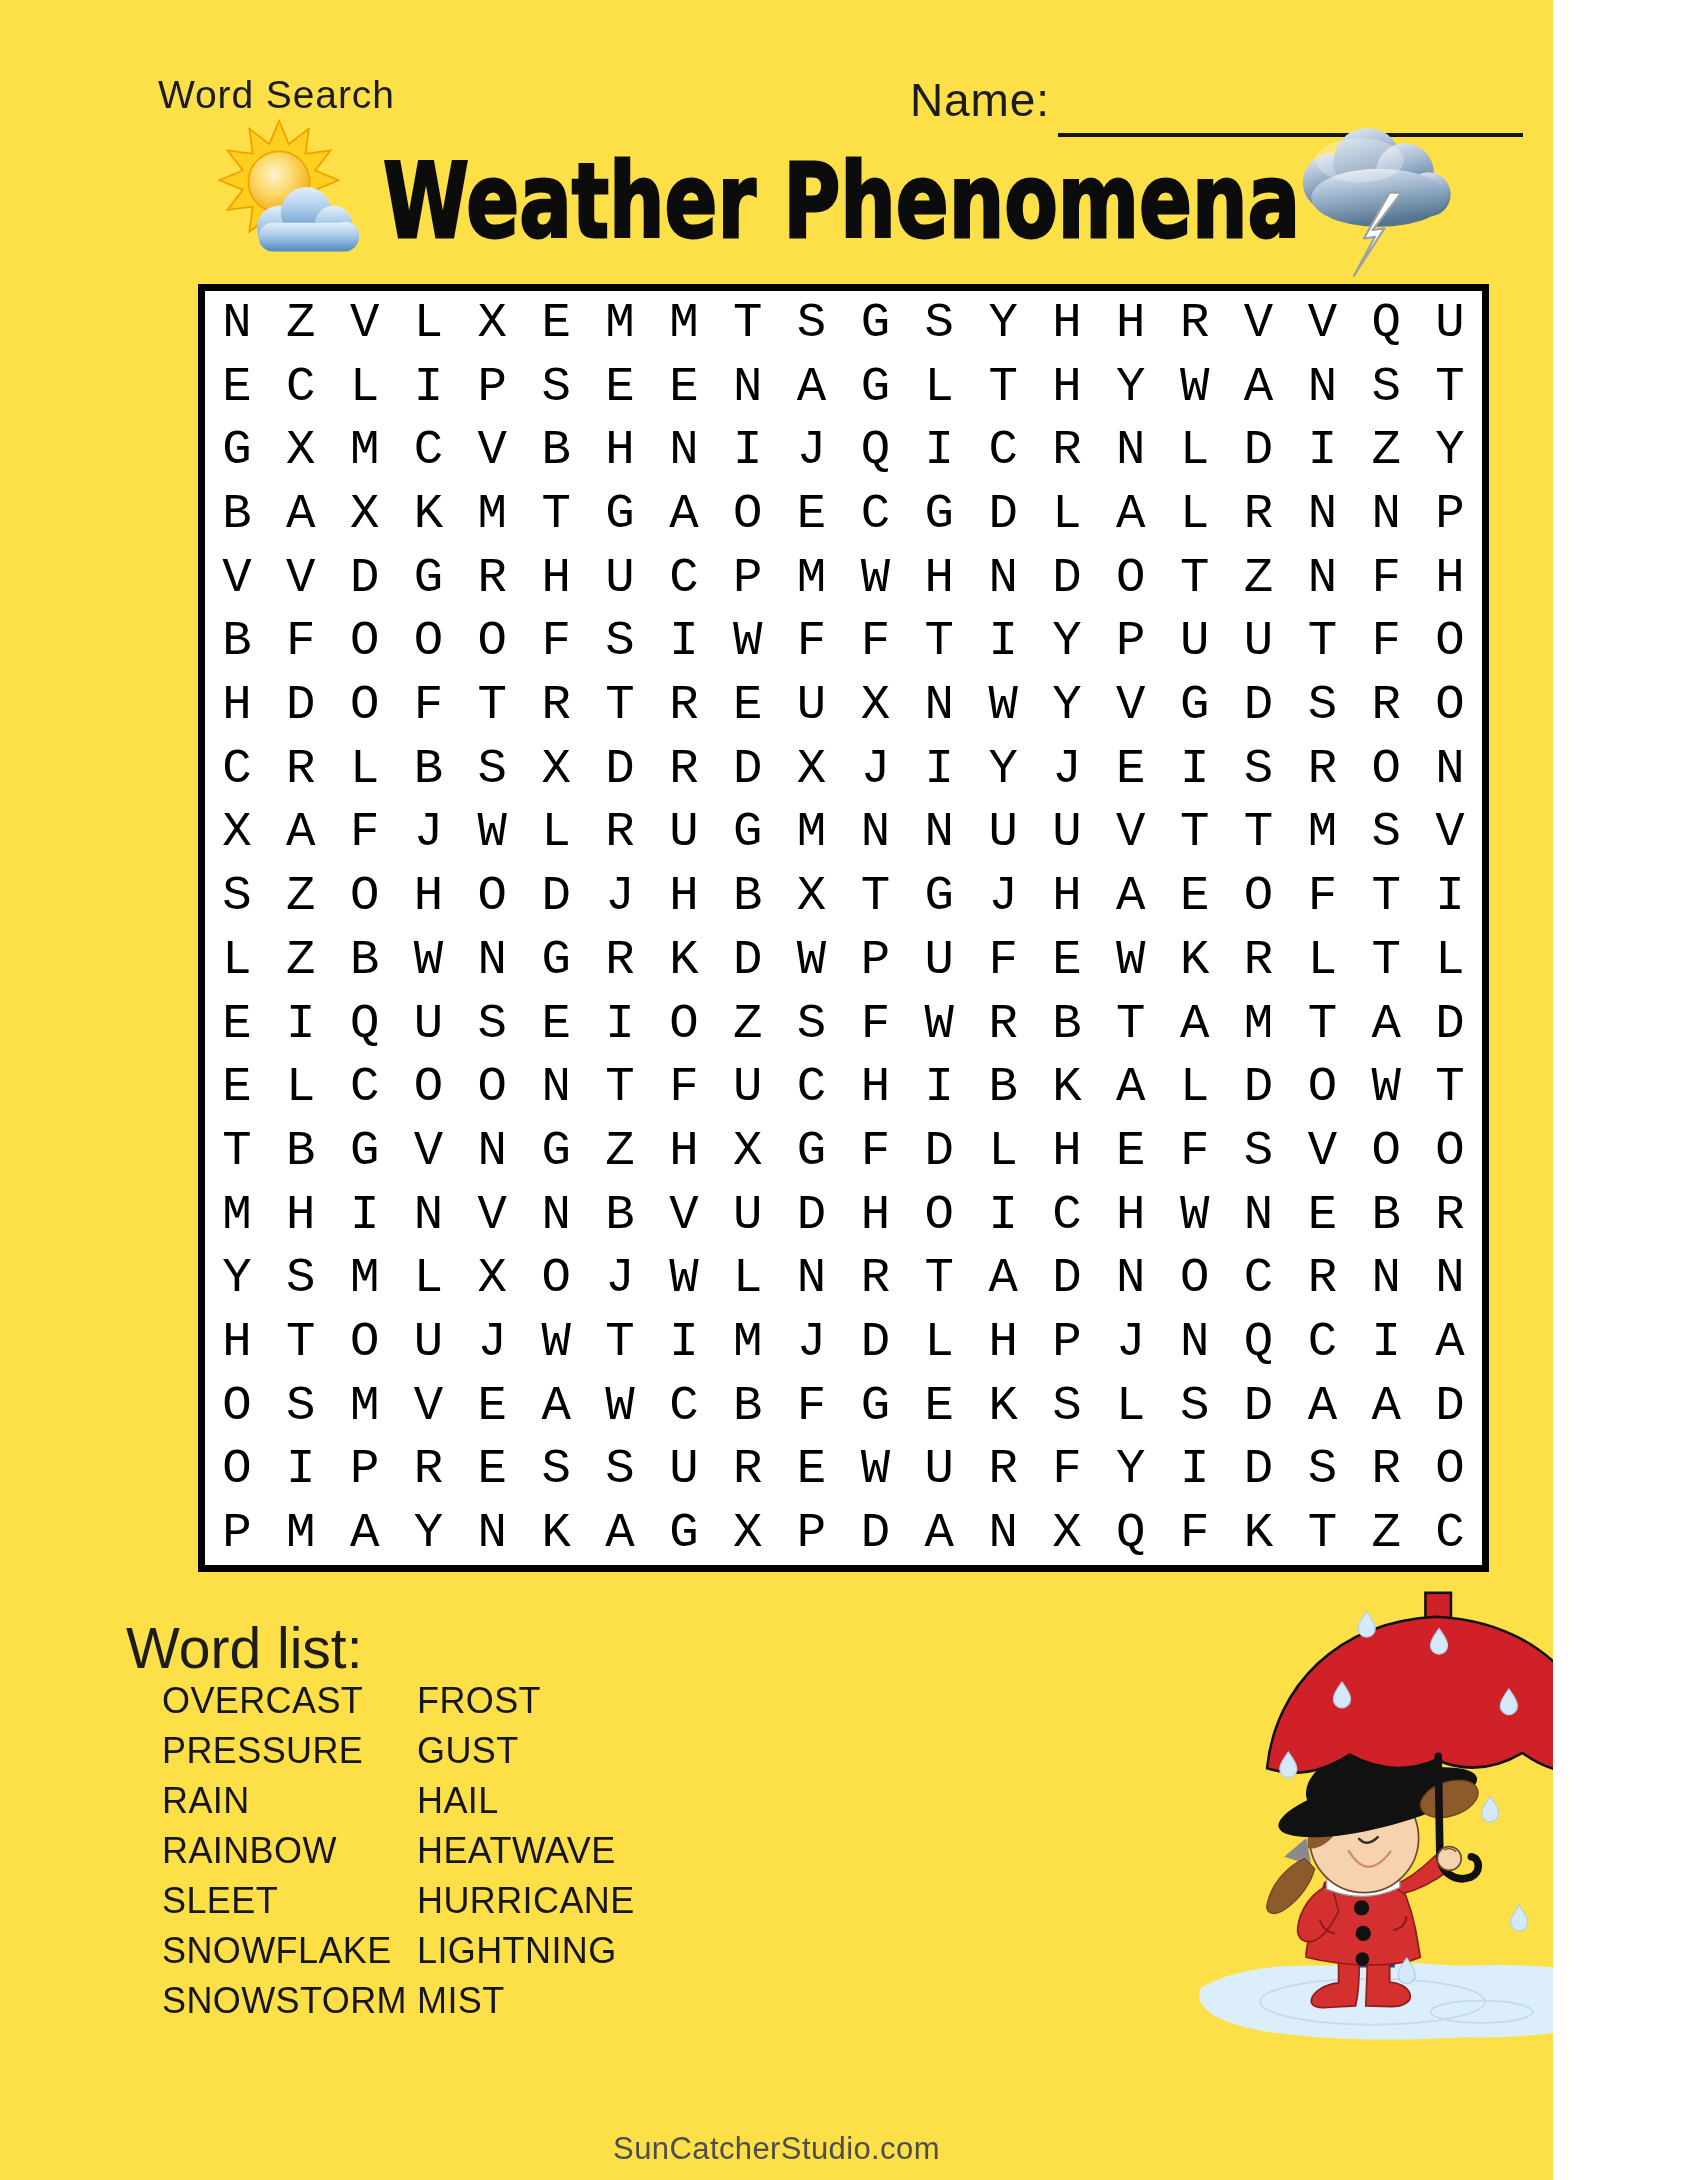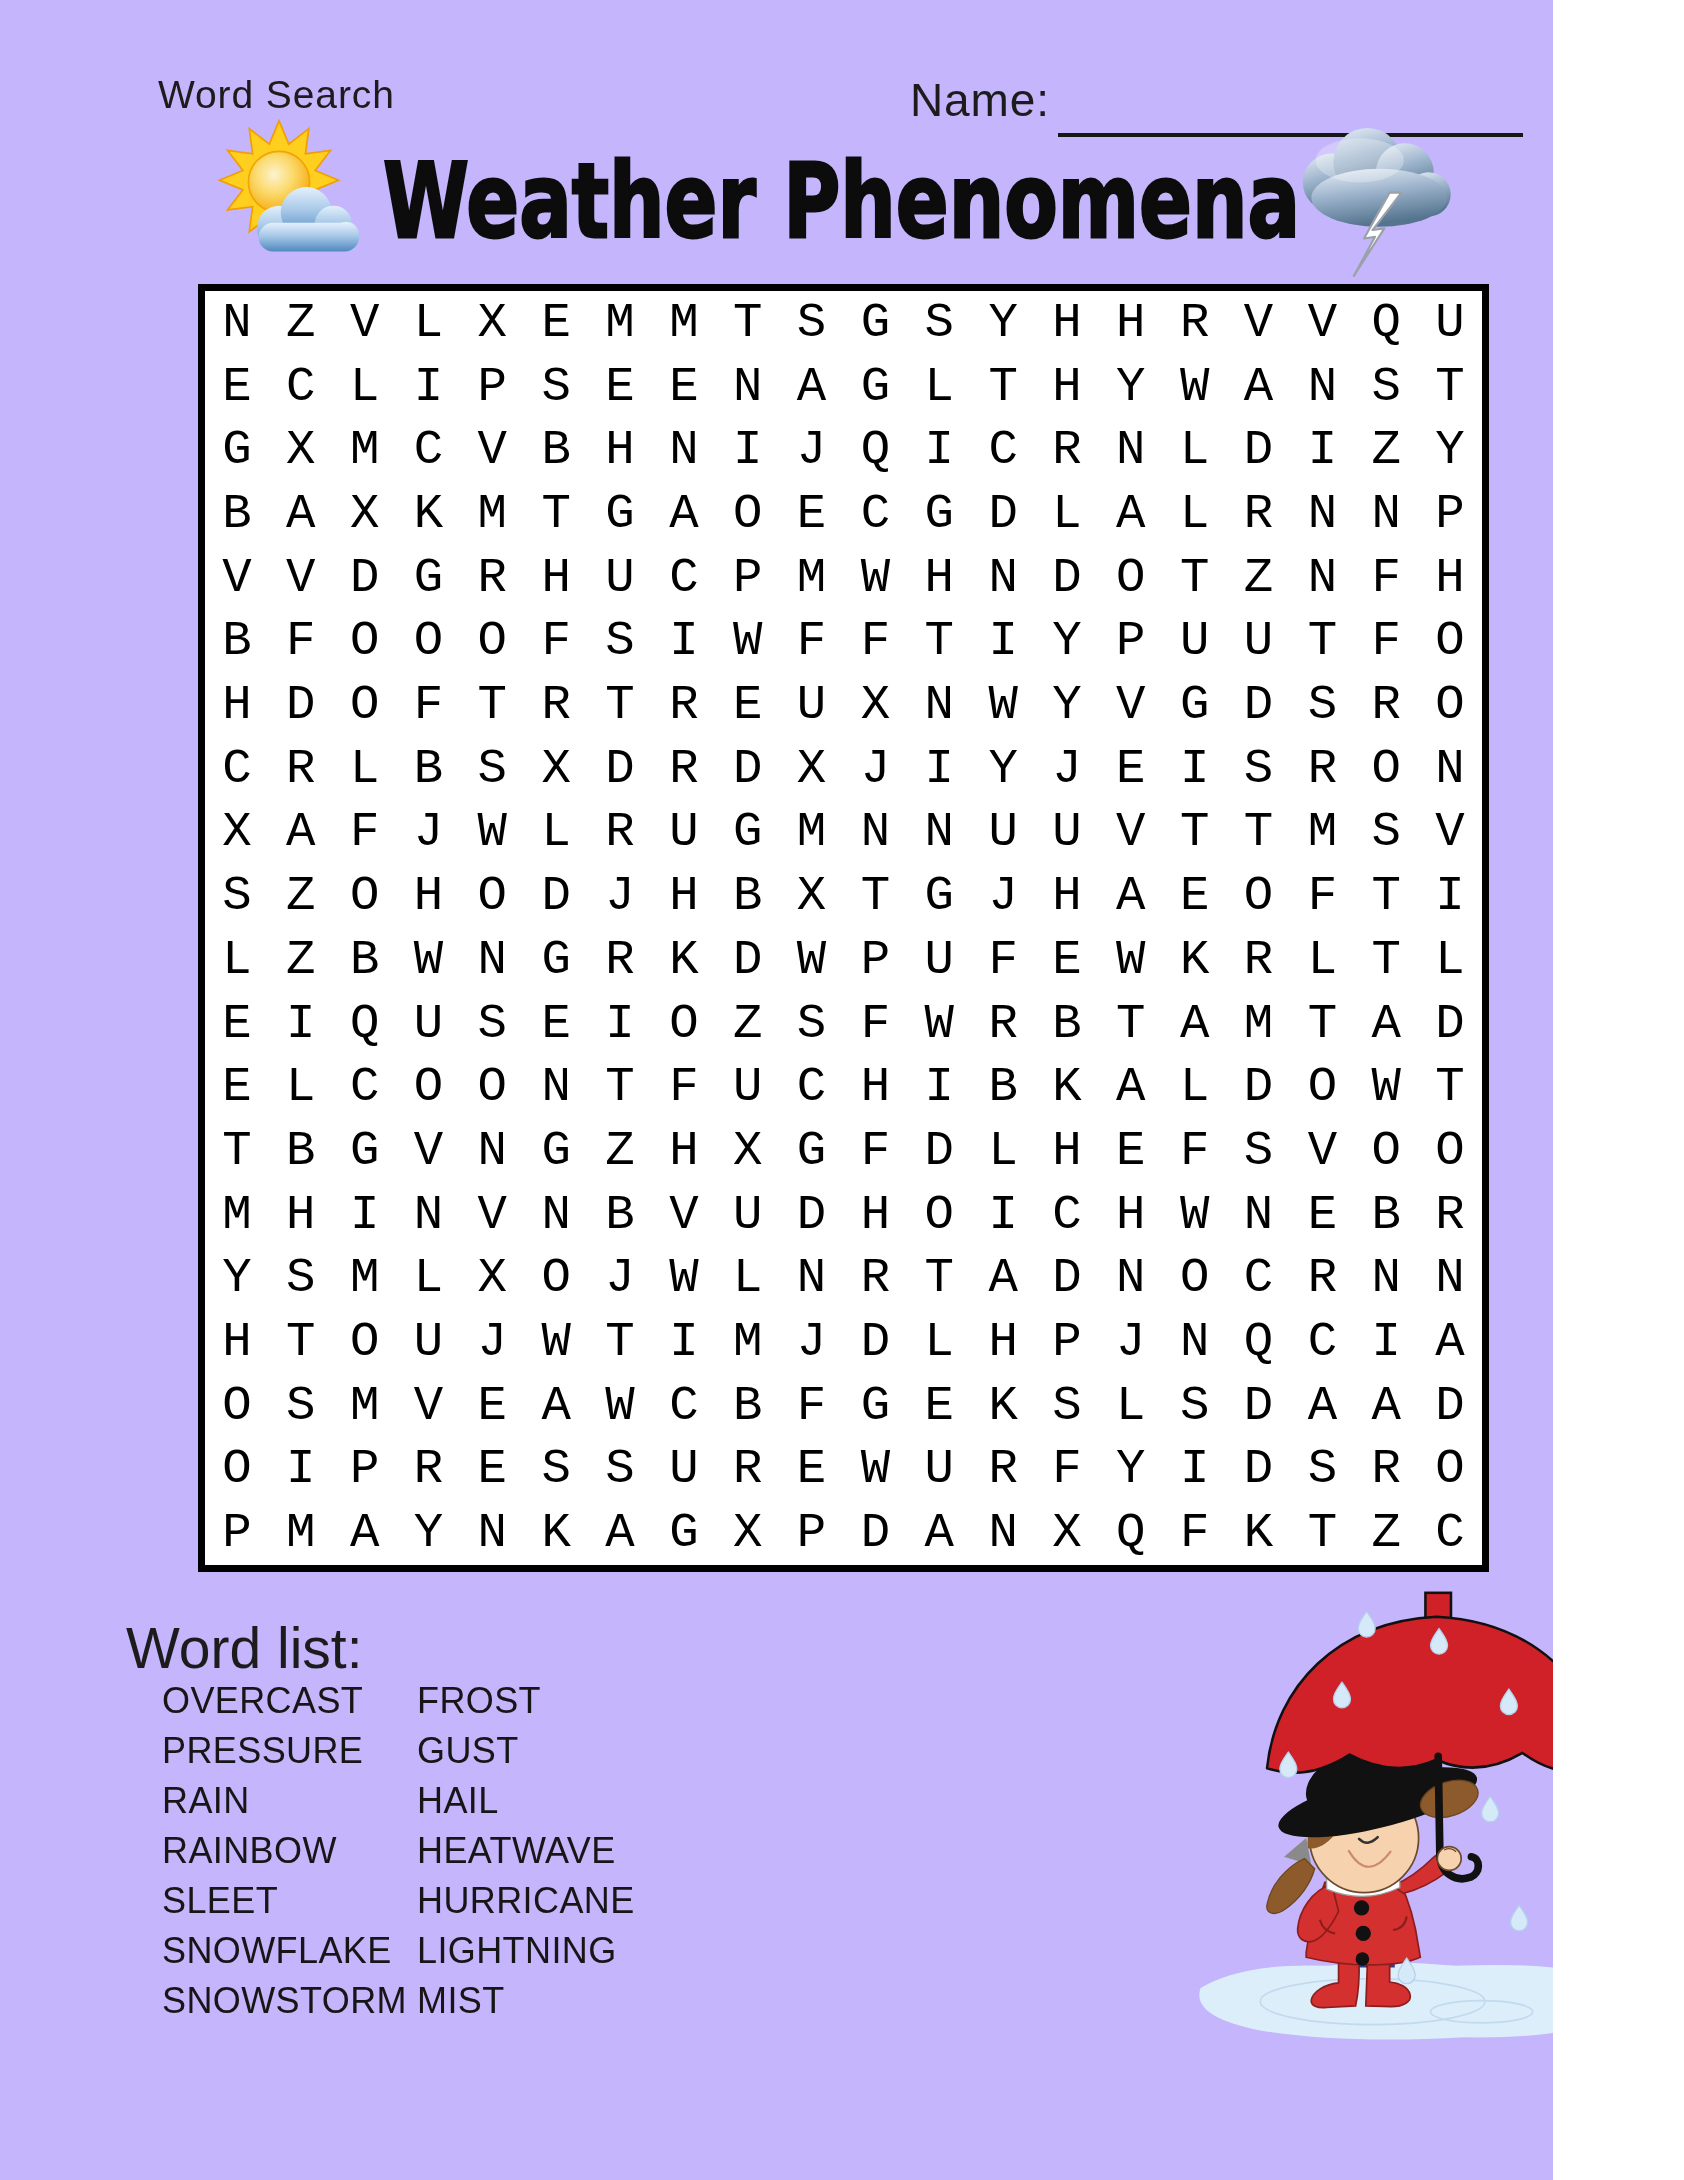--- a/index.html
+++ b/index.html
@@ -1,16 +1,16 @@
 <!DOCTYPE html>
 <html style="font-size:13.6px"><head>
 <meta charset="utf-8">
 <style>
   html,body { margin:0; padding:0; background:#ffffff; }
-  .page { position:relative; width:1553px; height:2181px; background:#c4b5fd;
+  .page { position:relative; width:1553px; height:2181px; background:#fde047;
           font-family:"Liberation Sans",sans-serif; overflow:hidden; }
 
   .hdr-left   { position:absolute; left:158px; top:73px; font-size:39px; color:#1c1c1c; letter-spacing:0.9px; }
   .name-label { position:absolute; left:910px; top:73px; font-size:46px; color:#1c1c1c; letter-spacing:0.9px; }
   .name-line  { position:absolute; left:1058px; top:133px; width:465px; height:4.3px; background:#161616; }
 
   .title-wrap { position:absolute; left:383px; top:143px; width:903px; height:119px;
                 text-align:center; line-height:119px; }
   .title-text { display:inline-block; font-family:"DejaVu Sans",sans-serif; font-weight:800;
                 font-size:78px; color:#0c0c0c; -webkit-text-stroke:2.1px #0c0c0c;
@@ -593,14 +593,15 @@
     <use href="#drop" x="196" y="128"></use>
     <use href="#drop" x="392" y="136"></use>
     <use href="#drop" x="133" y="210"></use>
     <use href="#drop" x="484" y="182"></use>
     <use href="#drop" x="370" y="262"></use>
     <use href="#drop" x="458" y="286"></use>
     <use href="#drop" x="404" y="390"></use>
     <use href="#drop" x="272" y="452"></use>
   </svg>
 
+  <div class="footer">SunCatcherStudio.com</div>
 </div>
 
 
 </body></html>

